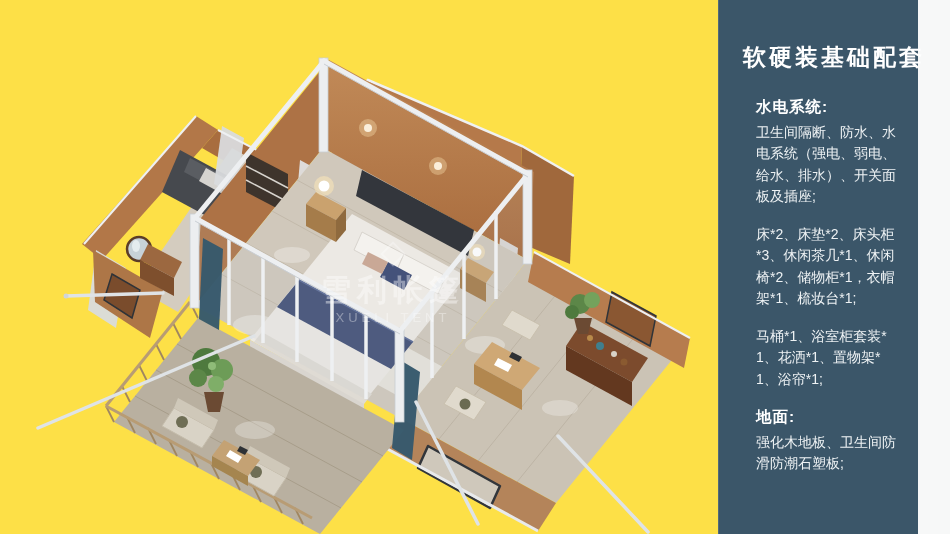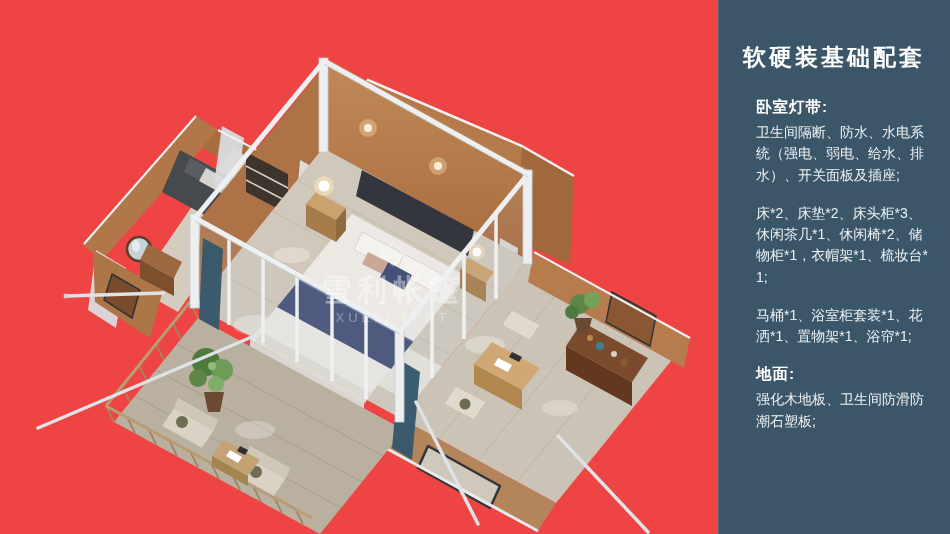--- a/index.html
+++ b/index.html
@@ -2,24 +2,24 @@
 <html><head>
 <meta charset="utf-8">
 <style>
   html,body{margin:0;padding:0;}
   body{
     width:950px;height:534px;position:relative;overflow:hidden;
     background:#f7f8f8;
     font-family:"Liberation Sans", sans-serif;
   }
   .render-area{
-    position:absolute;left:0;top:0;width:824px;height:534px;background:#ef4444;
+    position:absolute;left:0;top:0;width:824px;height:534px;background:#fde047;
   }
   .info-panel{
-    position:absolute;left:718px;top:0;width:232px;height:534px;
+    position:absolute;left:718px;top:0;width:200px;height:534px;
     background:#3b5669;color:#ffffff;box-sizing:border-box;
     padding:42px 20px 0 24px;
     border-left:1px solid rgba(255,255,255,0.12);
   }
   .panel-title{
     font-size:23px;font-weight:bold;letter-spacing:3px;
     margin:0 0 24px 0;white-space:nowrap;
   }
   .spec-section{margin:0 0 17px 13px;}
   .spec-section h2{
@@ -326,21 +326,21 @@
     <text x="393" y="300" text-anchor="middle" font-size="30" font-weight="bold" letter-spacing="6" opacity="0.42">雪利帐篷</text>
     <text x="393" y="322" text-anchor="middle" font-size="13" letter-spacing="4" opacity="0.36">XUELI TENT</text>
   </g>
 </svg>
 </div>
 
 <aside class="info-panel">
   <h1 class="panel-title">软硬装基础配套</h1>
 
   <section class="spec-section">
-    <h2>卧室灯带:</h2>
+    <h2>水电系统:</h2>
     <p>卫生间隔断、防水、水电系统（强电、弱电、给水、排水）、开关面板及插座;</p>
   </section>
 
   <section class="spec-section">
     <p>床*2、床垫*2、床头柜*3、休闲茶几*1、休闲椅*2、储物柜*1，衣帽架*1、梳妆台*1;</p>
   </section>
 
 
   <section class="spec-section">
     <p>马桶*1、浴室柜套装*1、花洒*1、置物架*1、浴帘*1;</p>

